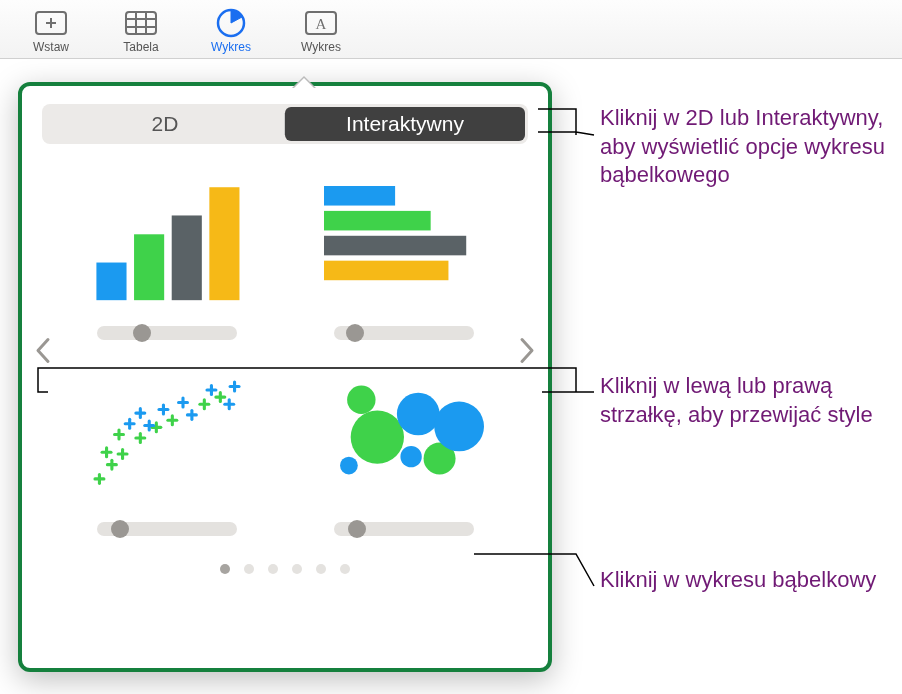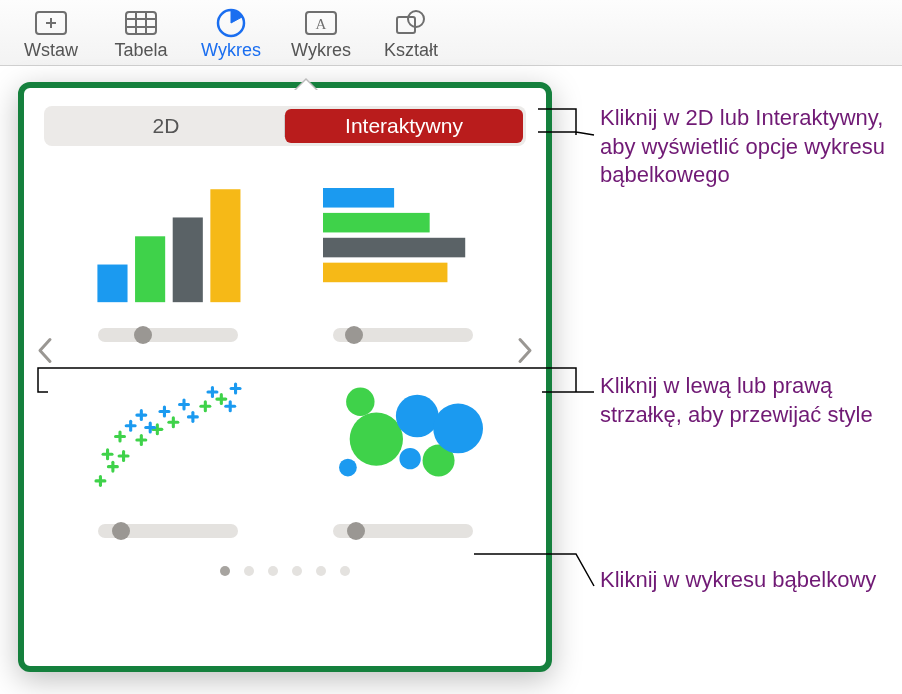--- a/index.html
+++ b/index.html
@@ -27,34 +27,34 @@
       min-width: 70px;
     }
     .toolbar-icon {
       width: 38px;
       height: 30px;
       display: flex;
       align-items: center;
       justify-content: center;
     }
     .toolbar-label {
-      font-size: 18px;
+      font-size: 12px;
       color: #555;
     }
     .toolbar-item.active .toolbar-label { color: #1a6ef0; }
     .toolbar-item.active svg { stroke: #1a6ef0; fill: #1a6ef0; }
     
     .popover {
       position: absolute;
       top: 82px;
       left: 18px;
       width: 534px;
       height: 590px;
       background: #fff;
-      border: 6px solid #15803d;
+      border: 4px solid #15803d;
       border-radius: 12px;
       box-shadow: 0 8px 30px rgba(0,0,0,0.25);
     }
     .popover::before {
       content: "";
       position: absolute;
       top: -10px;
       left: 270px;
       width: 0; height: 0;
       border-left: 12px solid transparent;
@@ -93,21 +93,21 @@
     .segment:not(:last-child)::after {
       content: "";
       position: absolute;
       right: 0;
       top: 6px;
       bottom: 6px;
       width: 1px;
       background: #ccc;
     }
     .segment.selected {
-      background: #b91c1c;
+      background: #404040;
       color: #fff;
     }
     .segment.selected::after { display: none; }
     
     .chart-grid {
       position: relative;
       padding: 10px 46px 10px 46px;
       display: grid;
       grid-template-columns: 1fr 1fr;
       gap: 20px 40px;
@@ -219,29 +219,20 @@
     <span class="toolbar-label">Wykres</span>
   </div>
   <div class="toolbar-item">
     <div class="toolbar-icon">
       <svg width="34" height="26" viewBox="0 0 34 26" fill="none" stroke="#6f6f6f" stroke-width="2">
         <rect x="2" y="2" width="30" height="22" rx="3"></rect>
         <text x="17" y="19" font-size="15" fill="#6f6f6f" stroke="none" text-anchor="middle" font-family="serif">A</text>
       </svg>
     </div>
     <span class="toolbar-label">Wykres</span>
-  </div>
-  <div class="toolbar-item">
-    <div class="toolbar-icon">
-      <svg width="34" height="28" viewBox="0 0 34 28" fill="none" stroke="#6f6f6f" stroke-width="2">
-        <rect x="3" y="8" width="18" height="16" rx="2"></rect>
-        <circle cx="22" cy="10" r="8"></circle>
-      </svg>
-    </div>
-    <span class="toolbar-label">Kształt</span>
   </div>
 </div>
 
 <div class="popover">
   <div class="segmented">
     <div class="segment">2D</div>
     <div class="segment selected">Interaktywny</div>
   </div>
 
   <div class="nav-arrow nav-left">

